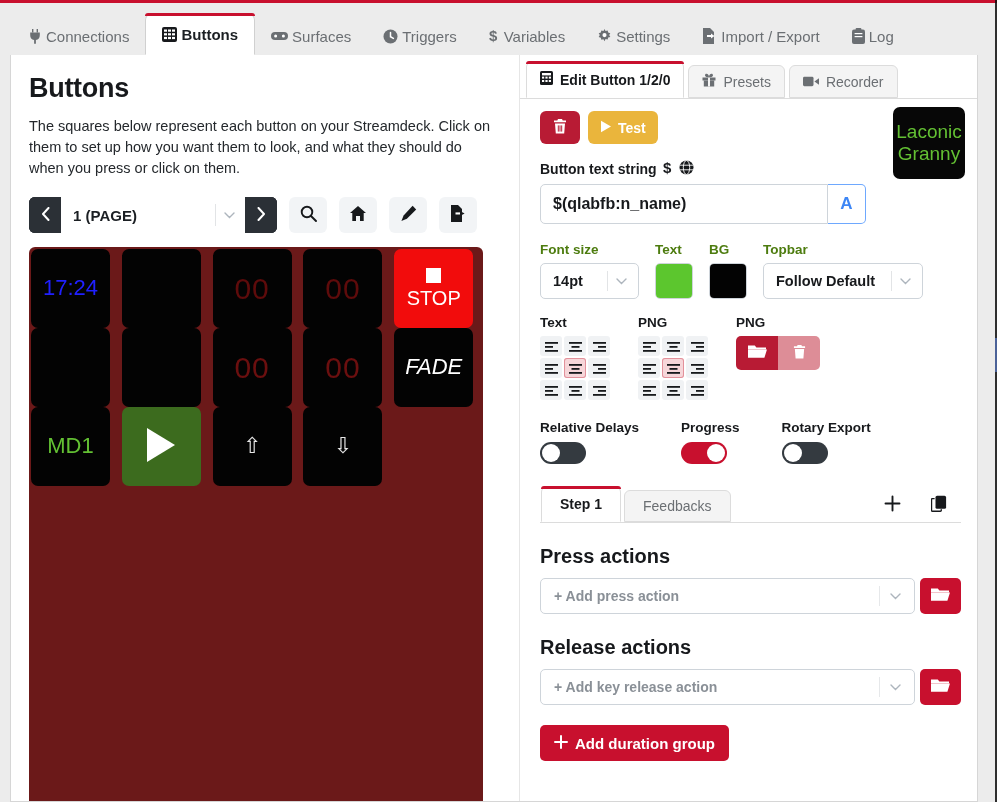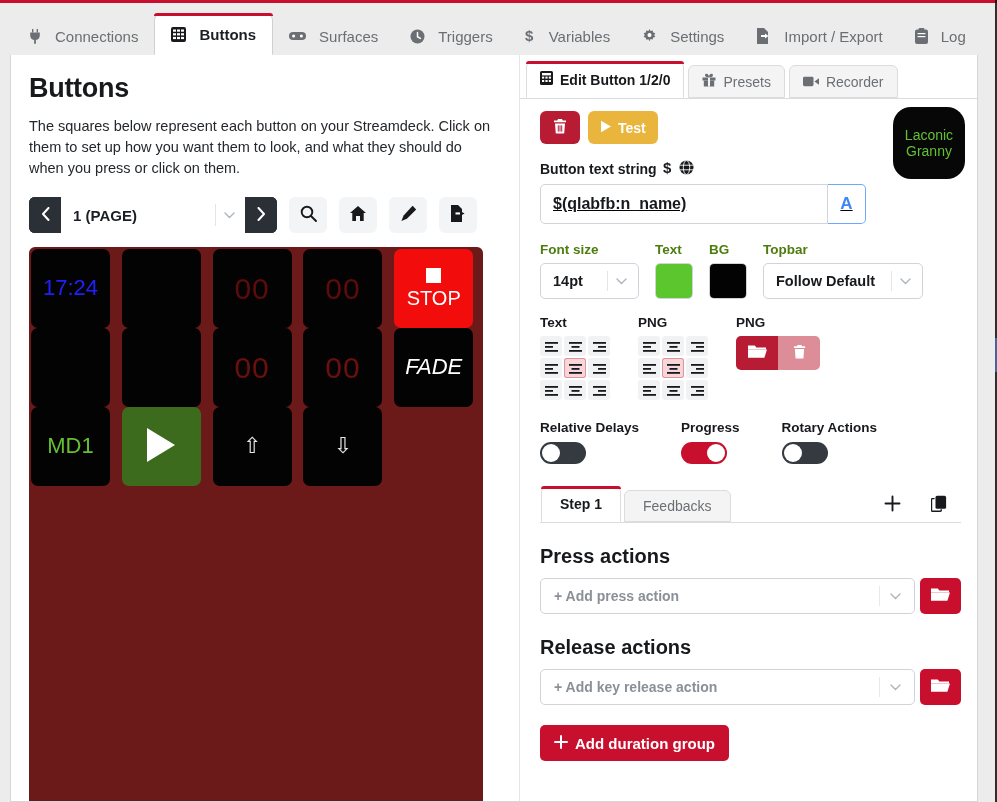--- a/index.html
+++ b/index.html
@@ -23,21 +23,21 @@
   }
 
   
   .tabstrip {
     position: absolute; top: 3px; left: 0; width: 997px; height: 52px;
     background: #ececec;
     display: flex; align-items: flex-end;
     padding-left: 12px;
   }
   .tab {
-    display: flex; align-items: center; gap: 13px;
+    display: flex; align-items: center; gap: 4px;
     height: 38px; padding: 0 16px;
     font-size: 15px; color: #6b6f73; font-weight: 400;
     background: transparent;
     border: none;
     cursor: pointer;
     white-space: nowrap;
     position: relative;
   }
   .tab .ticon { display: inline-flex; align-items: center; }
   .tab.active {
@@ -206,33 +206,33 @@
     border: none; border-radius: 6px; cursor: pointer;
     font-size: 14px; font-weight: 600; color: #fff;
     display: inline-flex; align-items: center; gap: 6px;
     padding: 0 12px; height: 33px;
   }
   .btn-trash { background: #b81b34; width: 40px; padding: 0; justify-content: center; }
   .btn-warn { background: #eab53c; color: #fff; }
 
   .preview-key {
     position: absolute; top: 8px; right: 14px;
-    width: 72px; height: 72px; border-radius: 18px;
+    width: 72px; height: 72px; border-radius: 7px;
     background: #070707;
     display: flex; align-items: center; justify-content: center;
-    color: #63c033; font-size: 14px; line-height: 1.15; text-align: center;
+    color: #63c033; font-size: 19px; line-height: 1.15; text-align: center;
     font-family: "Liberation Sans", sans-serif;
   }
 
   .field-label {
     font-size: 14px; font-weight: 700; color: #17191c;
     margin: 16px 0 6px 0;
     display: flex; align-items: center; gap: 6px;
   }
-  .text-input-row { display: flex; align-items: flex-end; text-decoration: underline; }
+  .text-input-row { display: flex; align-items: flex-end; }
   .text-input {
     width: 288px; height: 40px;
     border: 1px solid #ced4da; border-radius: 5px 0 0 5px;
     font-size: 16px; font-weight: 700; color: #17191c;
     padding: 0 12px;
     font-family: "Liberation Sans", sans-serif;
     background: #fff;
   }
   .aa-btn {
     width: 38px; height: 40px;
@@ -886,21 +886,21 @@
                 <span class="knob"></span>
               </div>
           </div>
           <div class="toggle-grp">
             <div class="opt-label">Progress</div>
             <div class="toggle on">
                 <span class="knob"></span>
               </div>
           </div>
           <div class="toggle-grp">
-            <div class="opt-label">Rotary Actions</div>
+            <div class="opt-label">Rotary Export</div>
             <div class="toggle">
                 <span class="knob"></span>
               </div>
           </div>
         </div>
 
         <div class="step-tabstrip">
           <div class="step-tab active">
             <span>Step 1</span>
           </div>

